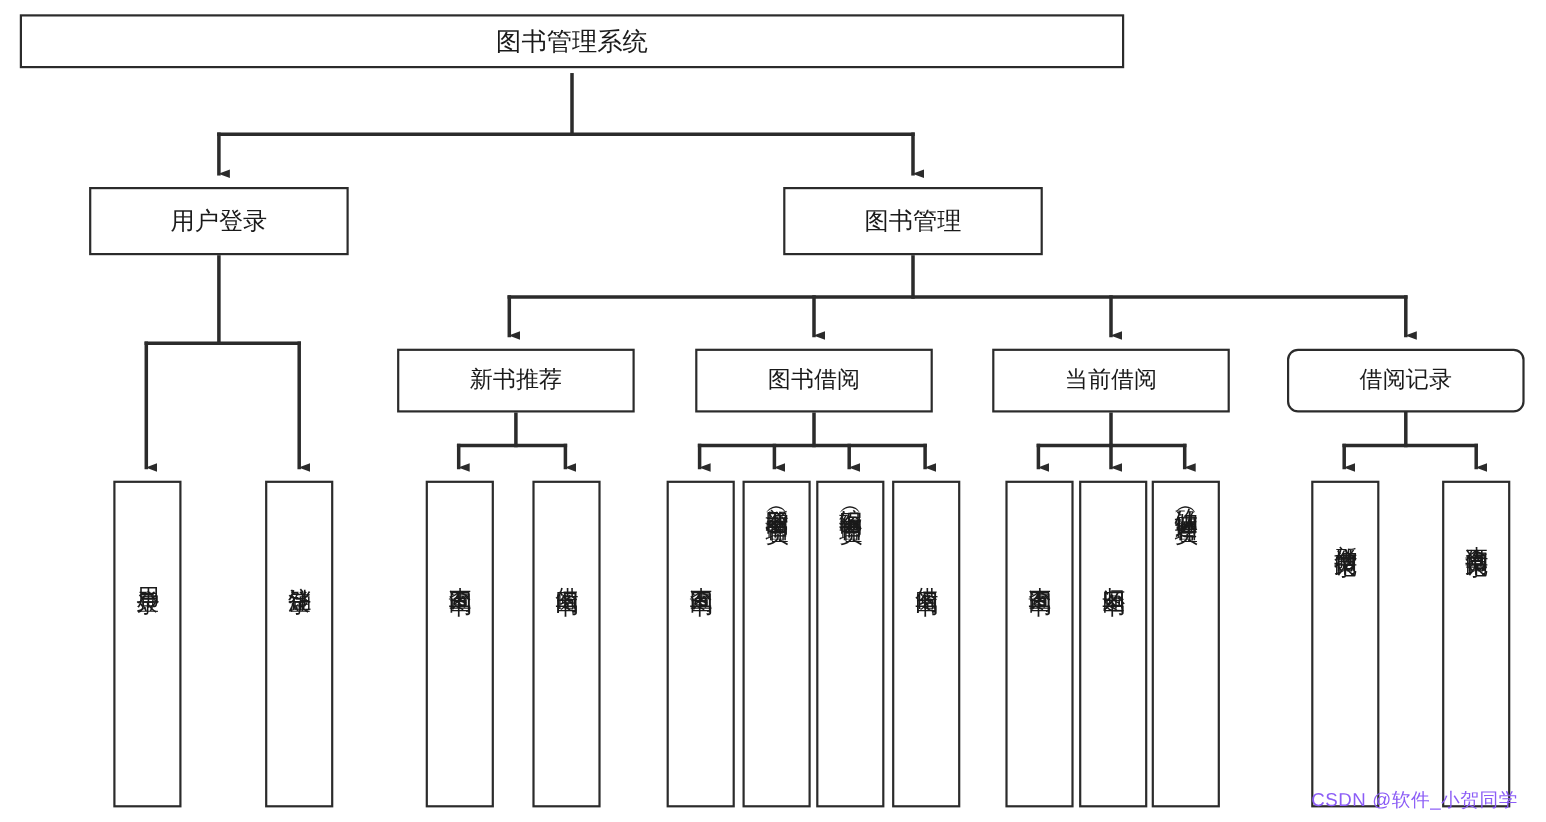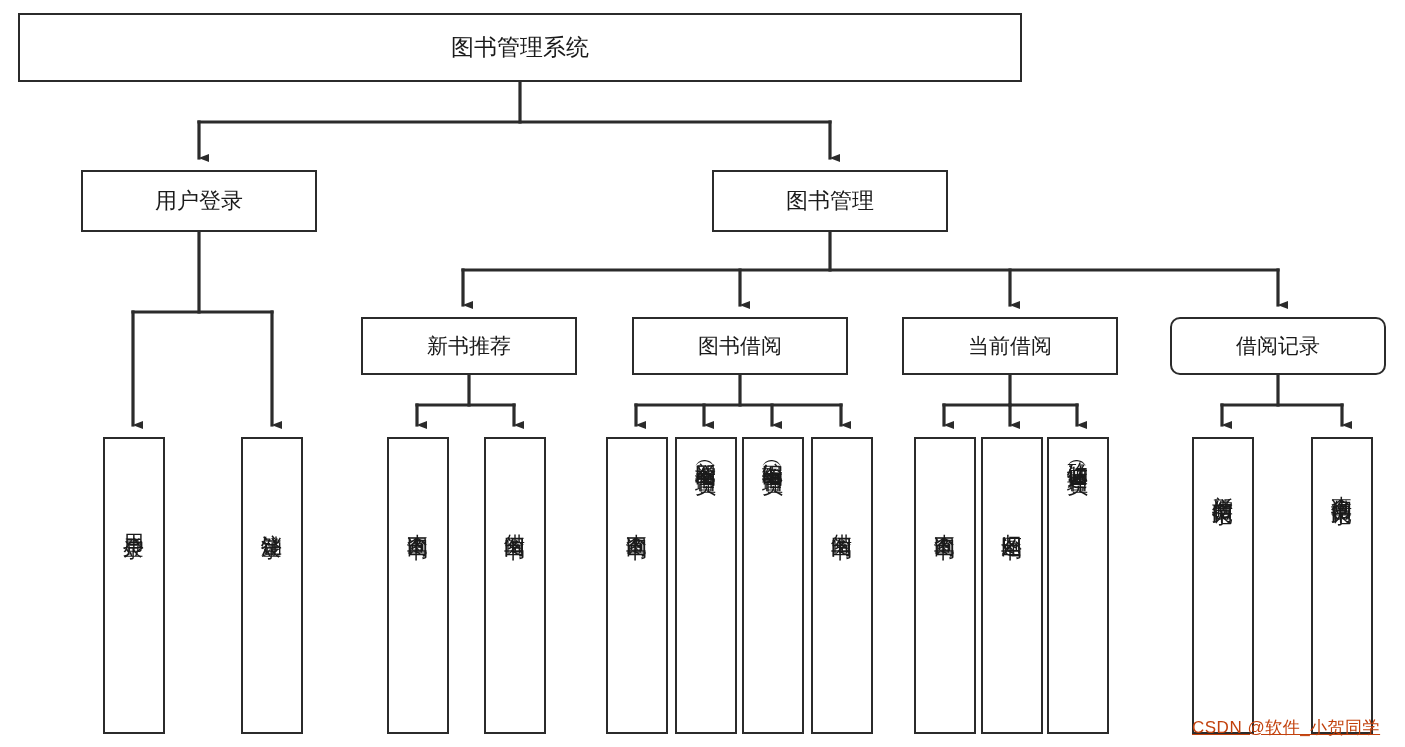--- a/index.html
+++ b/index.html
@@ -49,25 +49,24 @@
   .node.leaf .label {
     writing-mode: vertical-rl;
     text-orientation: upright;
     font-size: 21px;
     letter-spacing: 2px;
     line-height: 1;
   }
   .watermark {
     position: absolute;
     font-size: 17px;
-    color: #c2410c;
+    color: #8b5cf6;
     white-space: nowrap;
     letter-spacing: 0.5px;
     font-family: "Liberation Sans", "DejaVu Sans", sans-serif;
-    text-decoration: underline;
   }
 </style>
 </head>
 <body>
 
 <div id="canvas">
 
   <svg id="wires" viewBox="0 0 1405 747" xmlns="http://www.w3.org/2000/svg">
     <defs>
       <marker id="arrowhead" markerWidth="9" markerHeight="11" refX="4.2" refY="10" orient="auto" markerUnits="userSpaceOnUse">
@@ -114,21 +113,21 @@
       <path d="M1010,405 L1010,425" marker-end="url(#arrowhead)"></path>
       <path d="M1077,405 L1077,425" marker-end="url(#arrowhead)"></path>
 
       <path d="M1278,375 L1278,405"></path>
       <path d="M1222,405 L1342,405"></path>
       <path d="M1222,405 L1222,425" marker-end="url(#arrowhead)"></path>
       <path d="M1342,405 L1342,425" marker-end="url(#arrowhead)"></path>
     </g>
   </svg>
 
-  <div class="node root" style="left:18px; top:13px; width:1004px; height:69px;">
+  <div class="node root" style="left:18px; top:13px; width:1004px; height:49px;">
     <span class="label">图书管理系统</span>
   </div>
 
   <div class="node lvl2" style="left:81px; top:170px; width:236px; height:62px;">
     <span class="label">用户登录</span>
   </div>
 
   <div class="node lvl2" style="left:712px; top:170px; width:236px; height:62px;font-family:Liberation Serif, serif;">
     <span class="label">图书管理</span>
   </div>

